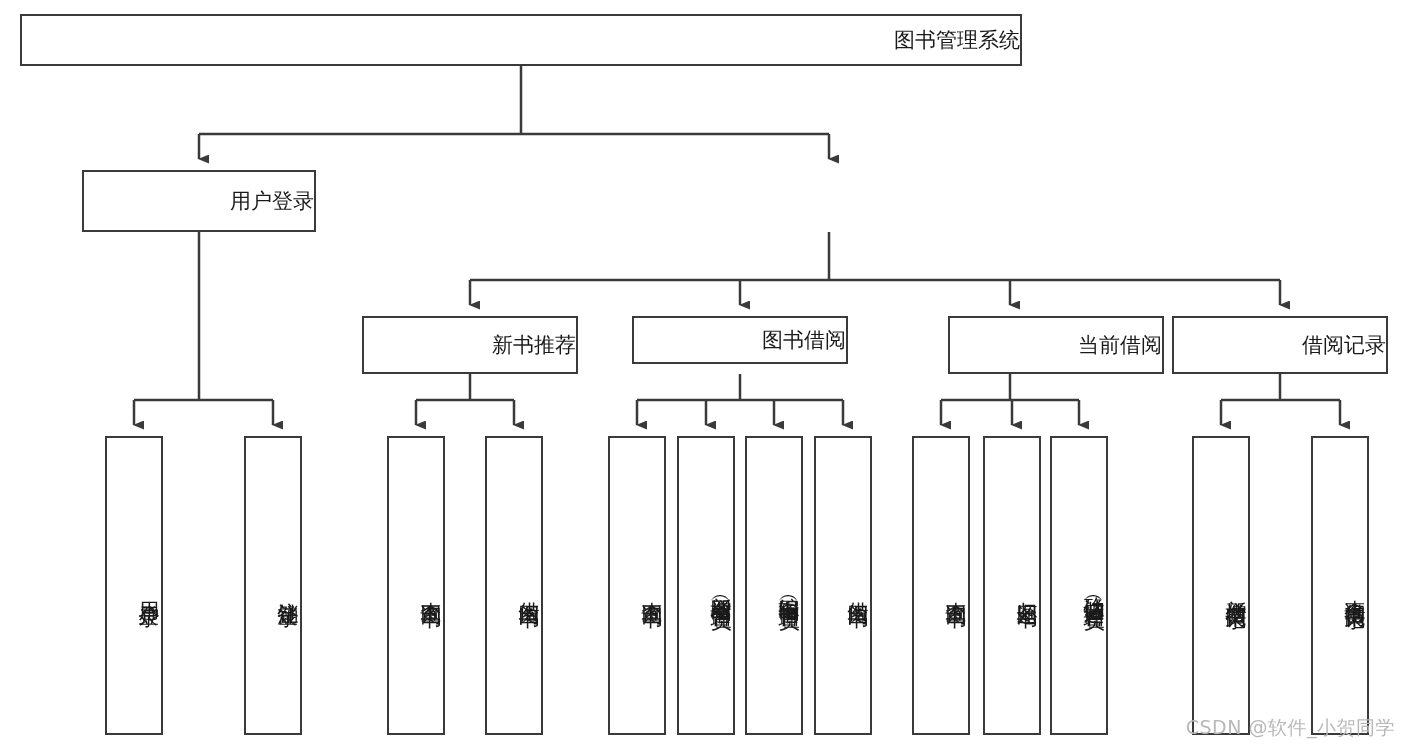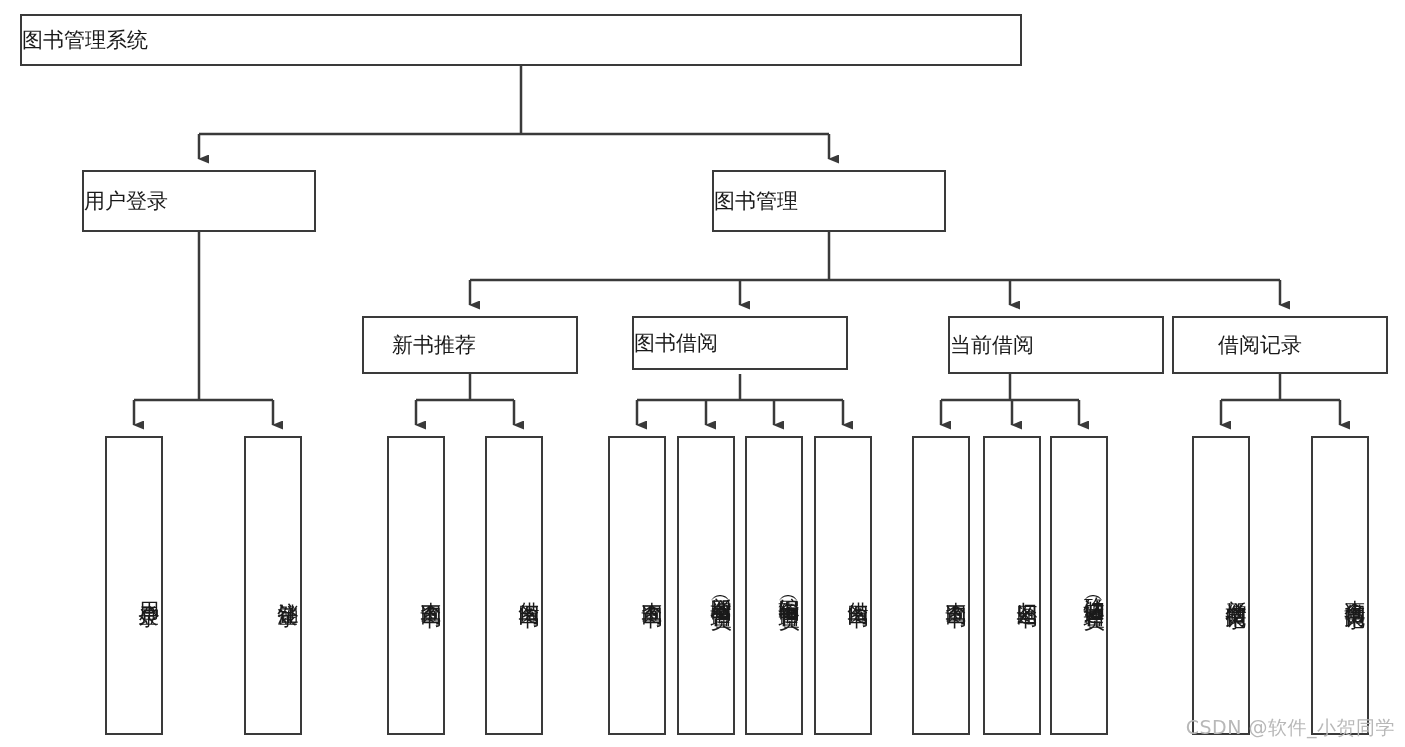--- a/index.html
+++ b/index.html
@@ -27,21 +27,21 @@
     height: 747px;
     pointer-events: none;
   }
   .node {
     position: absolute;
     box-sizing: border-box;
     background: #ffffff;
     border: 2.5px solid #3a3a3a;
     display: flex;
     align-items: center;
-    justify-content: flex-start;
+    justify-content: flex-end;
     text-align: center;
     color: #1a1a1a;
     line-height: 1.18;
   }
   .node.h {
     font-size: 21px;
   }
   .node.root {
     font-size: 21px;
   }
@@ -111,29 +111,26 @@
   </svg>
 
   <div class="node root" style="left: 20px; top: 14px; width: 1002px; height: 52px;">
       <span>图书管理系统</span>
     </div>
 
   <div class="node h" style="left: 82px; top: 170px; width: 234px; height: 62px;">
       <span>用户登录</span>
     </div>
 
-  <div class="node h" style="left: 712px; top: 170px; width: 234px; height: 62px;">
-      <span>图书管理</span>
-    </div>
 
   <div class="node h" style="left: 362px; top: 316px; width: 216px; height: 58px; padding-left: 28px;">
       <span>新书推荐</span>
     </div>
 
-  <div class="node h" style="left: 632px; top: 316px; width: 216px; height: 54px;">
+  <div class="node h" style="left: 632px; top: 316px; width: 216px; height: 48px;">
       <span>图书借阅</span>
     </div>
 
   <div class="node h" style="left: 902px; top: 316px; width: 216px; height: 58px; margin-left: 46px;">
       <span>当前借阅</span>
     </div>
 
   <div class="node h" style="left: 1172px; top: 316px; width: 216px; height: 58px; padding-left: 44px;">
       <span>借阅记录</span>
     </div>

